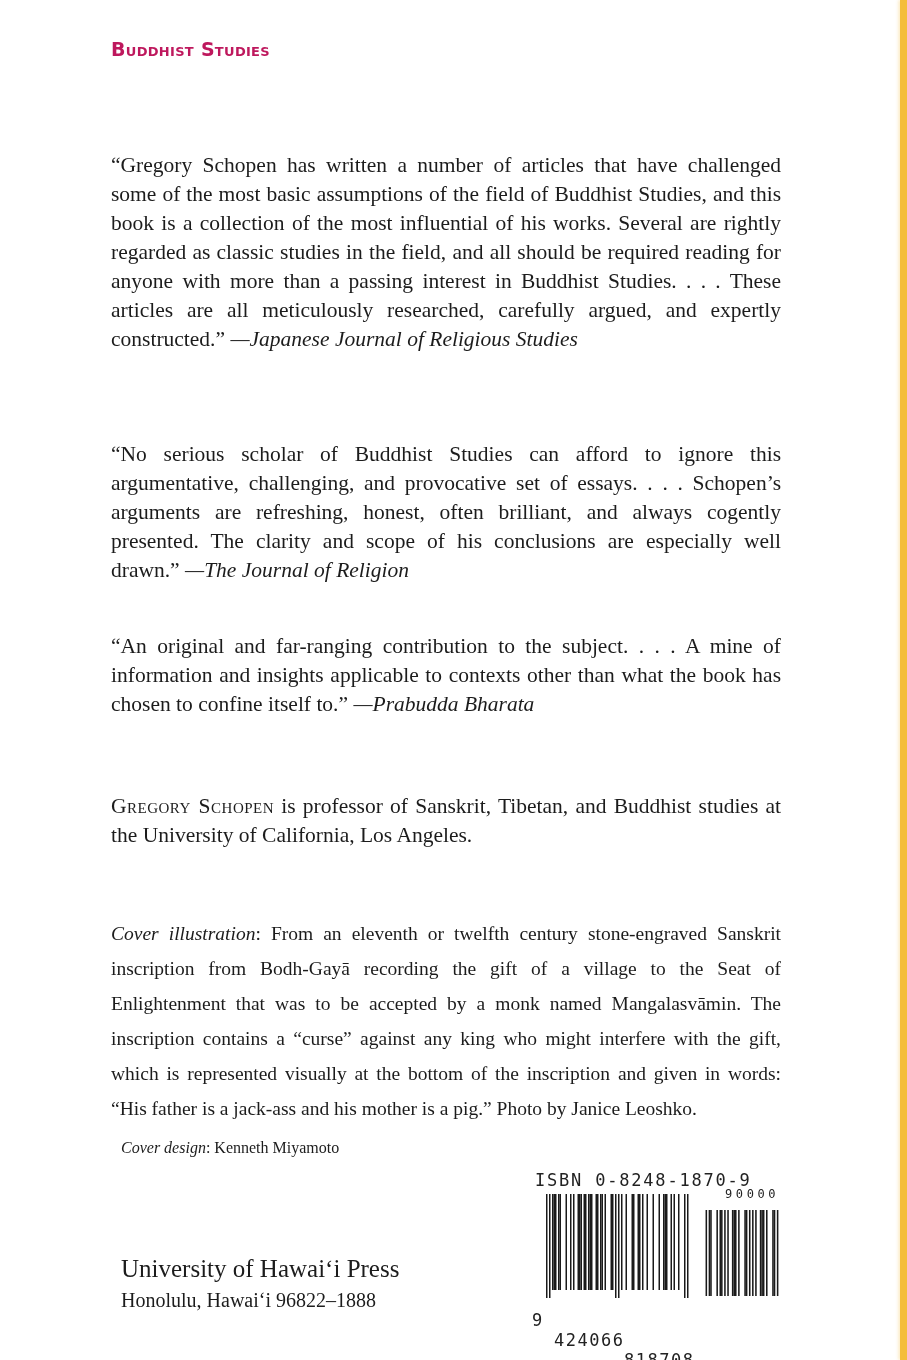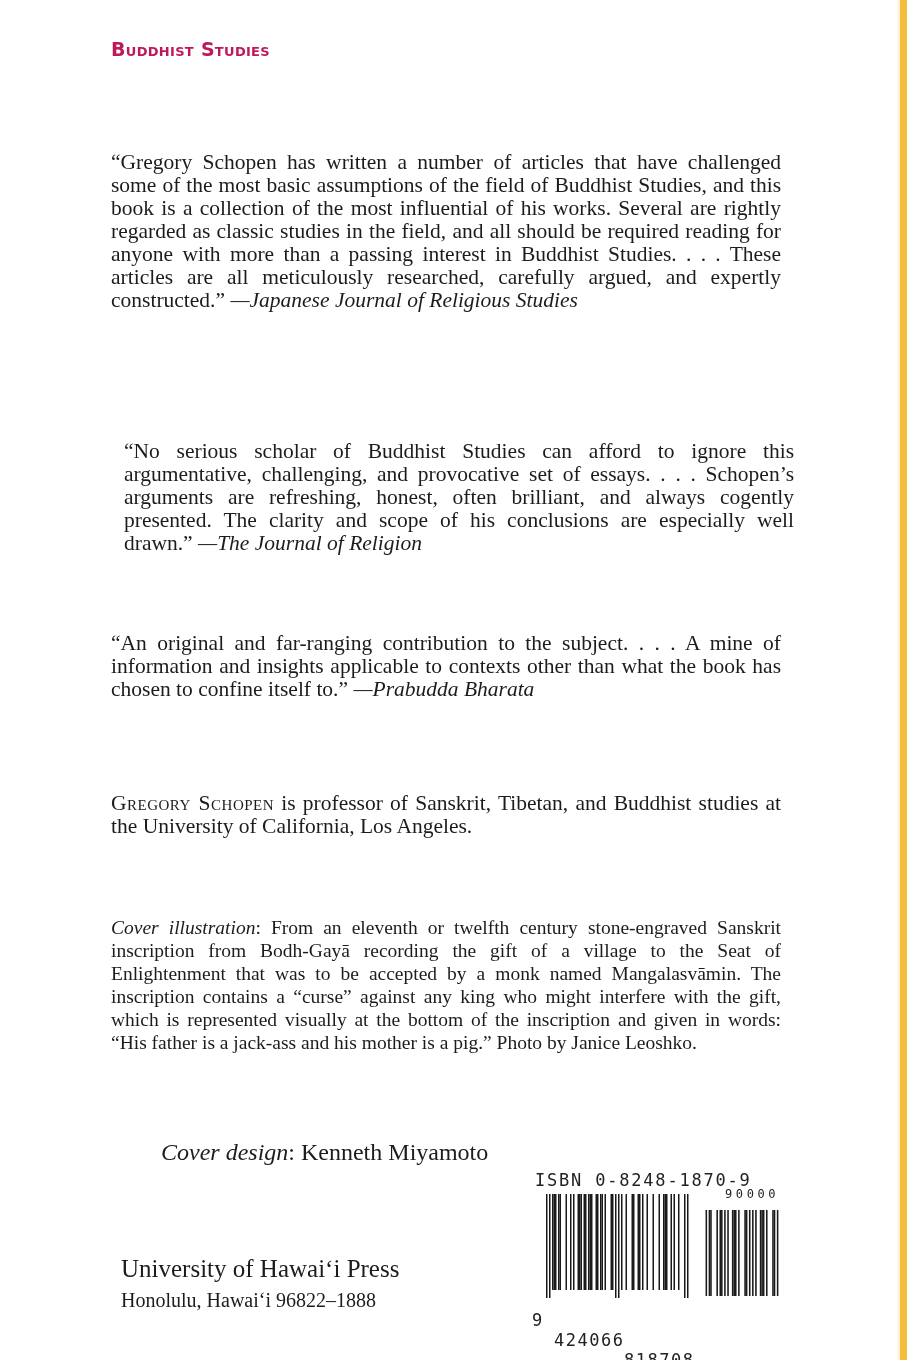--- a/index.html
+++ b/index.html
@@ -33,44 +33,43 @@
     font-variant: small-caps;
     font-size: 19px;
     letter-spacing: 0.3px;
     color: #be185d;
   }
   .block {
     position: absolute;
     left: 111px;
     width: 670px;
     font-size: 21.5px;
-    line-height: 23px;
+    line-height: 29px;
     text-align: justify;
     color: #1c1c1c;
   }
   .block i { font-style: italic; }
   .review-1 { top: 151px; }
-  .review-2 { top: 440px; margin-left: 13px; }
+  .review-2 { top: 440px; }
   .review-3 { top: 632px; }
   .bio { top: 792px; }
   .bio .smallcaps {
     font-variant: small-caps;
     letter-spacing: 0.5px;
   }
   .caption {
     top: 916px;
     font-size: 19.5px;
-    line-height: 23px;
+    line-height: 35px;
   }
   .design {
     position: absolute;
     left: 121px;
     top: 1139px;
-    font-size: 24px;
-    margin-left: 40px;
+    font-size: 16px;
   }
   .publisher {
     position: absolute;
     left: 121px;
     top: 1253px;
   }
   .publisher .name {
     font-size: 25px;
     line-height: 32px;
   }

